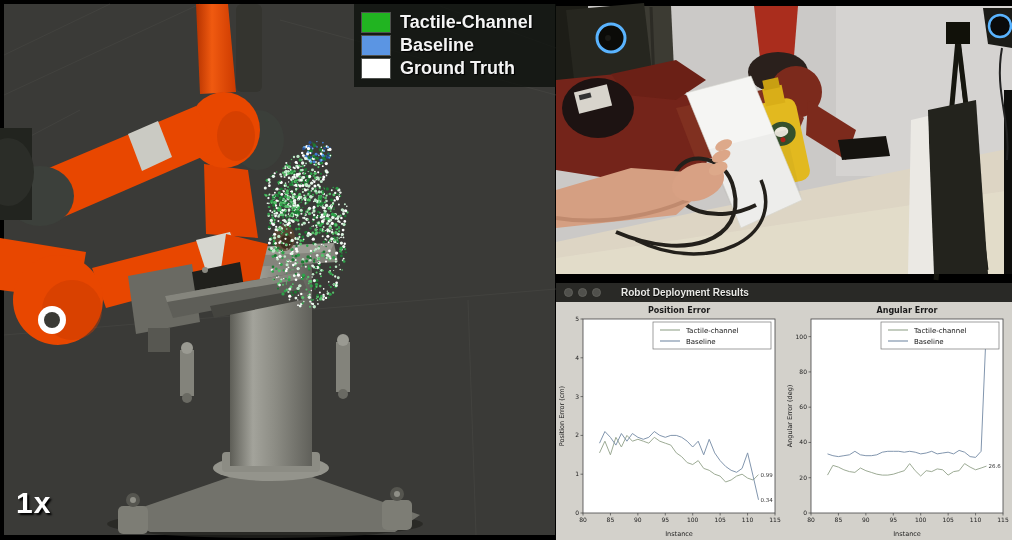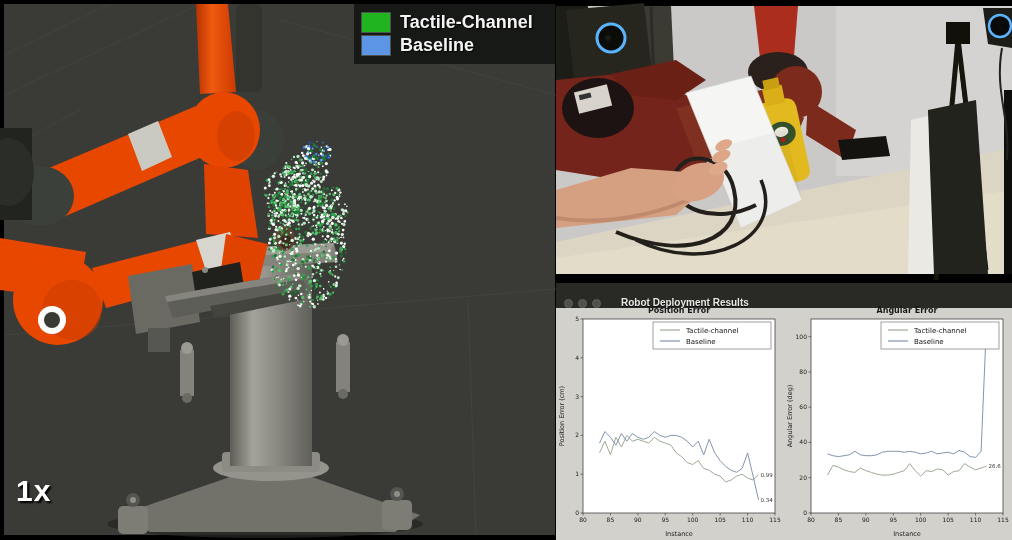--- a/index.html
+++ b/index.html
@@ -8,30 +8,30 @@
 
   
   #left-pane{position:absolute;left:0;top:0;width:556px;height:540px;background:#000;}
   #scene-svg{position:absolute;left:0;top:0;}
   #overlay-legend{position:absolute;right:0;top:4px;width:190px;padding:6px 4px 6px 8px;
                   background:rgba(8,12,8,0.72);}
   .leg-row{display:flex;align-items:center;margin:2px 0;}
   .leg-swatch{width:28px;height:19px;margin-right:10px;flex:0 0 auto;box-shadow:0 0 0 1px rgba(255,255,255,.25);}
   .leg-label{color:#f4f4f4;font-size:18px;font-weight:700;white-space:nowrap;
              text-shadow:1px 1px 1px #000;}
-  #speed-label{position:absolute;left:16px;top:474px;color:#fff;font-size:30px;font-weight:700;
+  #speed-label{position:absolute;left:16px;top:486px;color:#fff;font-size:30px;font-weight:700;
                text-shadow:2px 2px 2px #000;letter-spacing:1px;}
 
   
   #camera-pane{position:absolute;left:556px;top:0;width:456px;height:283px;background:#000;}
 
   
   #results-window{position:absolute;left:556px;top:283px;width:456px;height:257px;background:#d3d1cb;}
-  #results-titlebar{position:absolute;left:0;top:0;width:100%;height:25px;background:#292926;
-                    display:flex;align-items:flex-end;}
+  #results-titlebar{position:absolute;left:0;top:0;width:100%;height:19px;background:#292926;
+                    display:flex;align-items:center;}
   .tl-dot{width:7px;height:7px;border-radius:50%;background:#50504c;border:1px solid #5f5f5a;
           margin-left:5px;flex:0 0 auto;}
   .tl-dot:first-child{margin-left:8px;}
   #results-title{color:#e9e9e6;font-size:10px;font-weight:700;margin-left:20px;
                  text-shadow:0 1px 1px #000;}
   #charts{position:absolute;left:0;top:19px;width:492px;height:238px;}
   .chart-svg{position:absolute;top:0;}
   #chart-0{left:1px;} #chart-1{left:229px;}
 </style>
 </head>
@@ -1274,20 +1274,24 @@
 
     <div id="overlay-legend">
         <div class="leg-row">
           <span class="leg-swatch" style="background: rgb(33, 180, 33);"></span>
           <span class="leg-label">Tactile-Channel</span>
         </div>
         <div class="leg-row">
           <span class="leg-swatch" style="background: rgb(91, 149, 227);"></span>
           <span class="leg-label">Baseline</span>
         </div>
+        <div class="leg-row">
+          <span class="leg-swatch" style="background: rgb(255, 255, 255);"></span>
+          <span class="leg-label">Ground Truth</span>
+        </div>
       </div>
     <div id="speed-label">1x</div>
   </div>
 
   <div id="camera-pane">
     <svg width="456" height="283" viewBox="0 0 456 283">
       <rect x="0" y="0" width="456" height="283" fill="#000"></rect>
 
       <rect x="0" y="6" width="456" height="268" fill="#cbc9c7"></rect>
       <rect x="280" y="6" width="176" height="170" fill="#d9d7d5" opacity="0.7"></rect>

